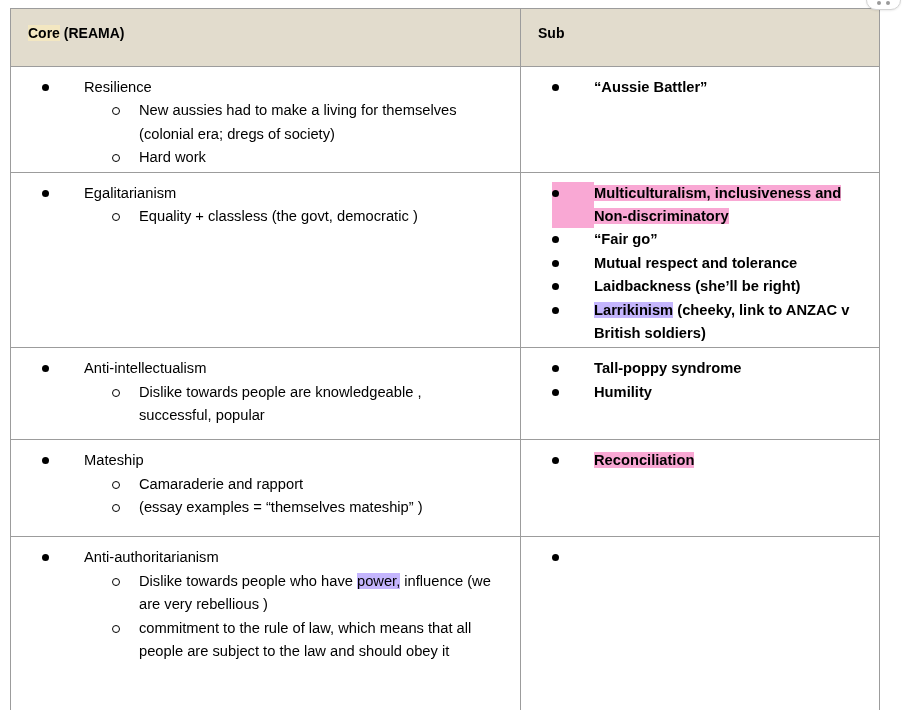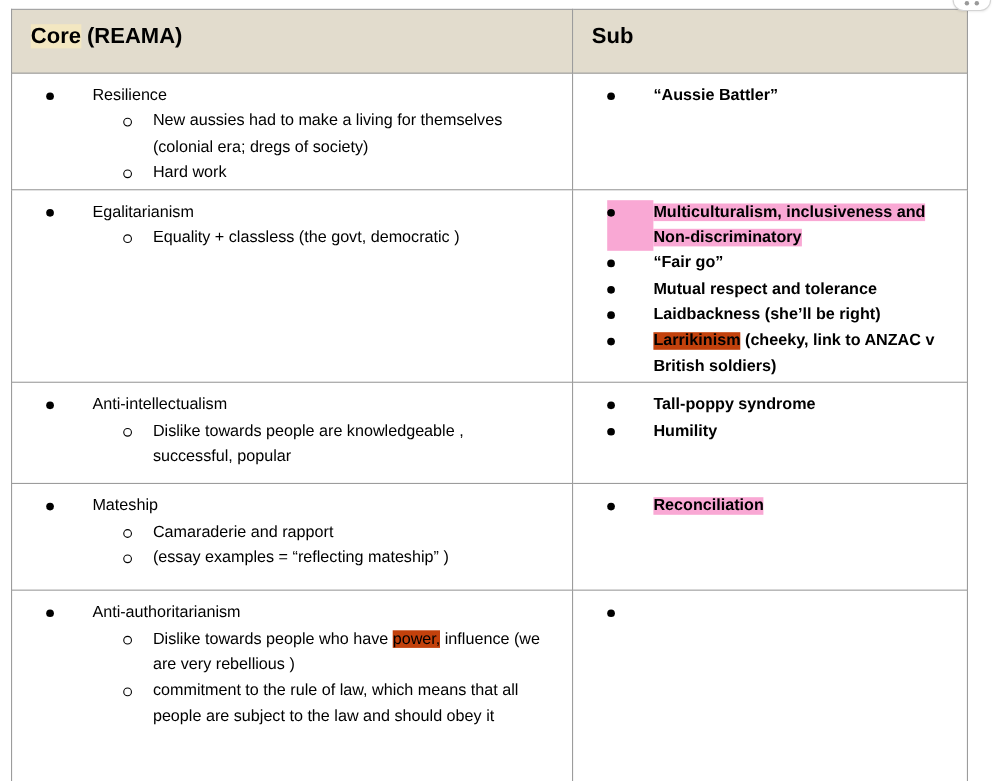--- a/index.html
+++ b/index.html
@@ -16,39 +16,39 @@
   }
   .float-btn i { width:4px; height:4px; border-radius:50%; background:#9a9a9a; }
 
   table.doc {
     position:absolute; left:10px; top:8px; width:869px;
     border-collapse:collapse; table-layout:fixed;
     font-size:14.7px; line-height:23.4px;
   }
   .doc td, .doc th { border:1.4px solid #9c9c9c; vertical-align:top; box-sizing:border-box; }
   .doc th {
-    background:#e2dccd; text-align:left; font-size:20px; font-weight:bold;
+    background:#e2dccd; text-align:left; font-size:14px; font-weight:bold;
     padding:13px 8px 0 17px; height:58px;
   }
   td.core { width:510px; padding:9px 26px 2px 0; }
   td.sub  { width:359px; padding:9px 8px 2px 0; }
 
   .item { display:flex; }
   .item.b { font-weight:bold; }
   .item.l1 { padding-left:31px; }
   .item.l1 .mk { width:42px; }
   .item.l2 { padding-left:101px; }
   .item.l2 .mk { width:27px; }
   .mk { flex:none; display:flex; }
   .dot  { width:7px; height:7px; border-radius:50%; background:#000; margin-top:8px; }
   .ring { width:8px; height:8px; border:1.3px solid #000; border-radius:50%; margin-top:8px; box-sizing:border-box; }
   .tx { flex:1; min-width:0; }
 
   .hl-yellow { background:#f9a8d4; }
-  .hl-cream  { background:#c2410c; }
+  .hl-cream  { background:#c4b5fd; }
   .hl-core   { background:#f3e7c1; }
 </style>
 </head>
 <body>
 
 <div class="float-btn">
   <i></i>
   <i></i>
 </div>
 
@@ -183,21 +183,21 @@
           <div class="item l2">
             <span class="mk">
               <i class="ring"></i>
             </span>
             <span class="tx"><span>Camaraderie and rapport</span></span>
           </div>
           <div class="item l2">
             <span class="mk">
               <i class="ring"></i>
             </span>
-            <span class="tx"><span>(essay examples = “reflecting mateship” )</span></span>
+            <span class="tx"><span>(essay examples = “themselves mateship” )</span></span>
           </div>
         </td>
         <td class="sub">
           <div class="item l1 b">
             <span class="mk">
               <i class="dot"></i>
             </span>
             <span class="tx"><span class="hl-yellow">Reconciliation</span></span>
           </div>
         </td>

